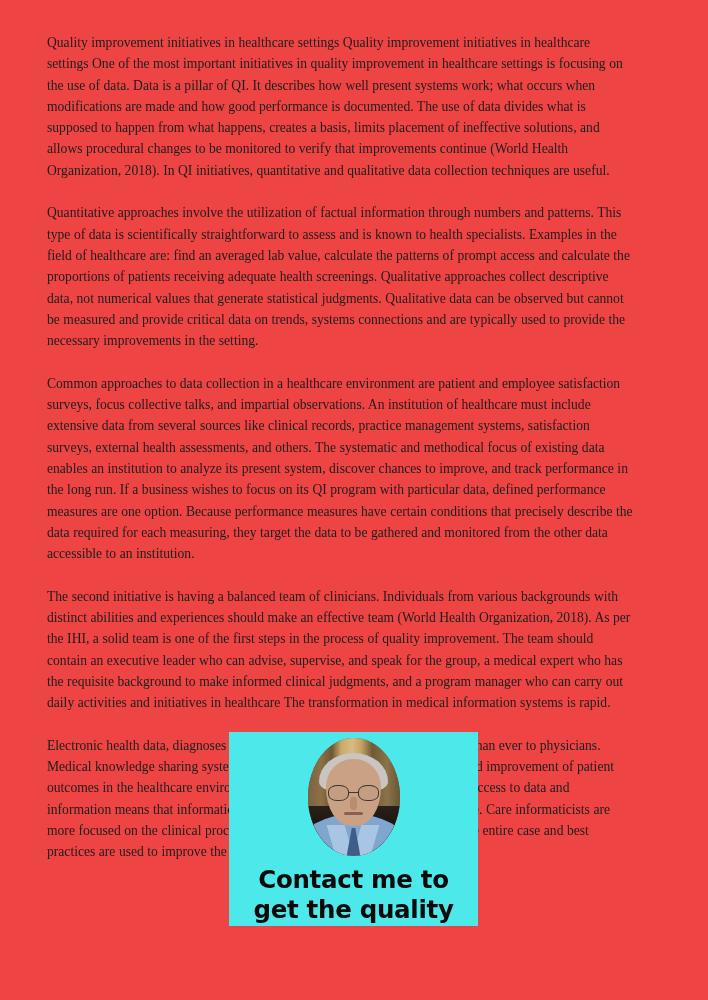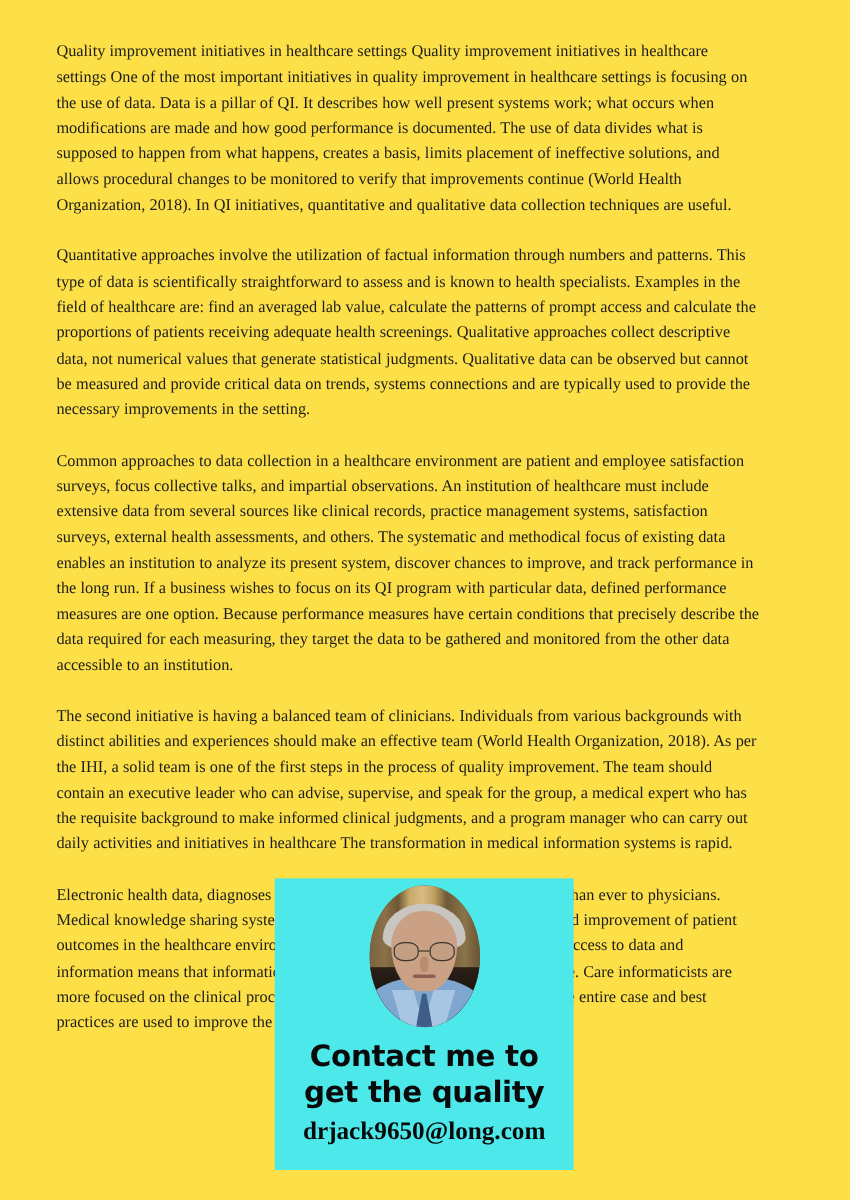--- a/index.html
+++ b/index.html
@@ -14,21 +14,21 @@
     position: relative;
     overflow: hidden;
     font-family: "Liberation Serif", "DejaVu Serif", serif;
   }
 
   #page {
     position: absolute;
     inset: 0;
     width: 708px;
     height: 1000px;
-    background: #fde047;
+    background: #ef4444;
   }
 
   #doc-body {
     position: absolute;
     left: 47px;
     top: 32px;
     width: 588px;
   }
 
   .para {
@@ -42,21 +42,21 @@
     white-space: normal;
   }
   .para:last-child { margin-bottom: 0; }
 
   
   #contact-overlay {
     position: absolute;
     left: 229px;
     top: 732px;
     width: 249px;
-    height: 243px;
+    height: 194px;
     background: #4DE8EA;
     display: flex;
     flex-direction: column;
     align-items: center;
     overflow: hidden;
     z-index: 10;
   }
 
   #avatar {
     margin-top: 6px;

